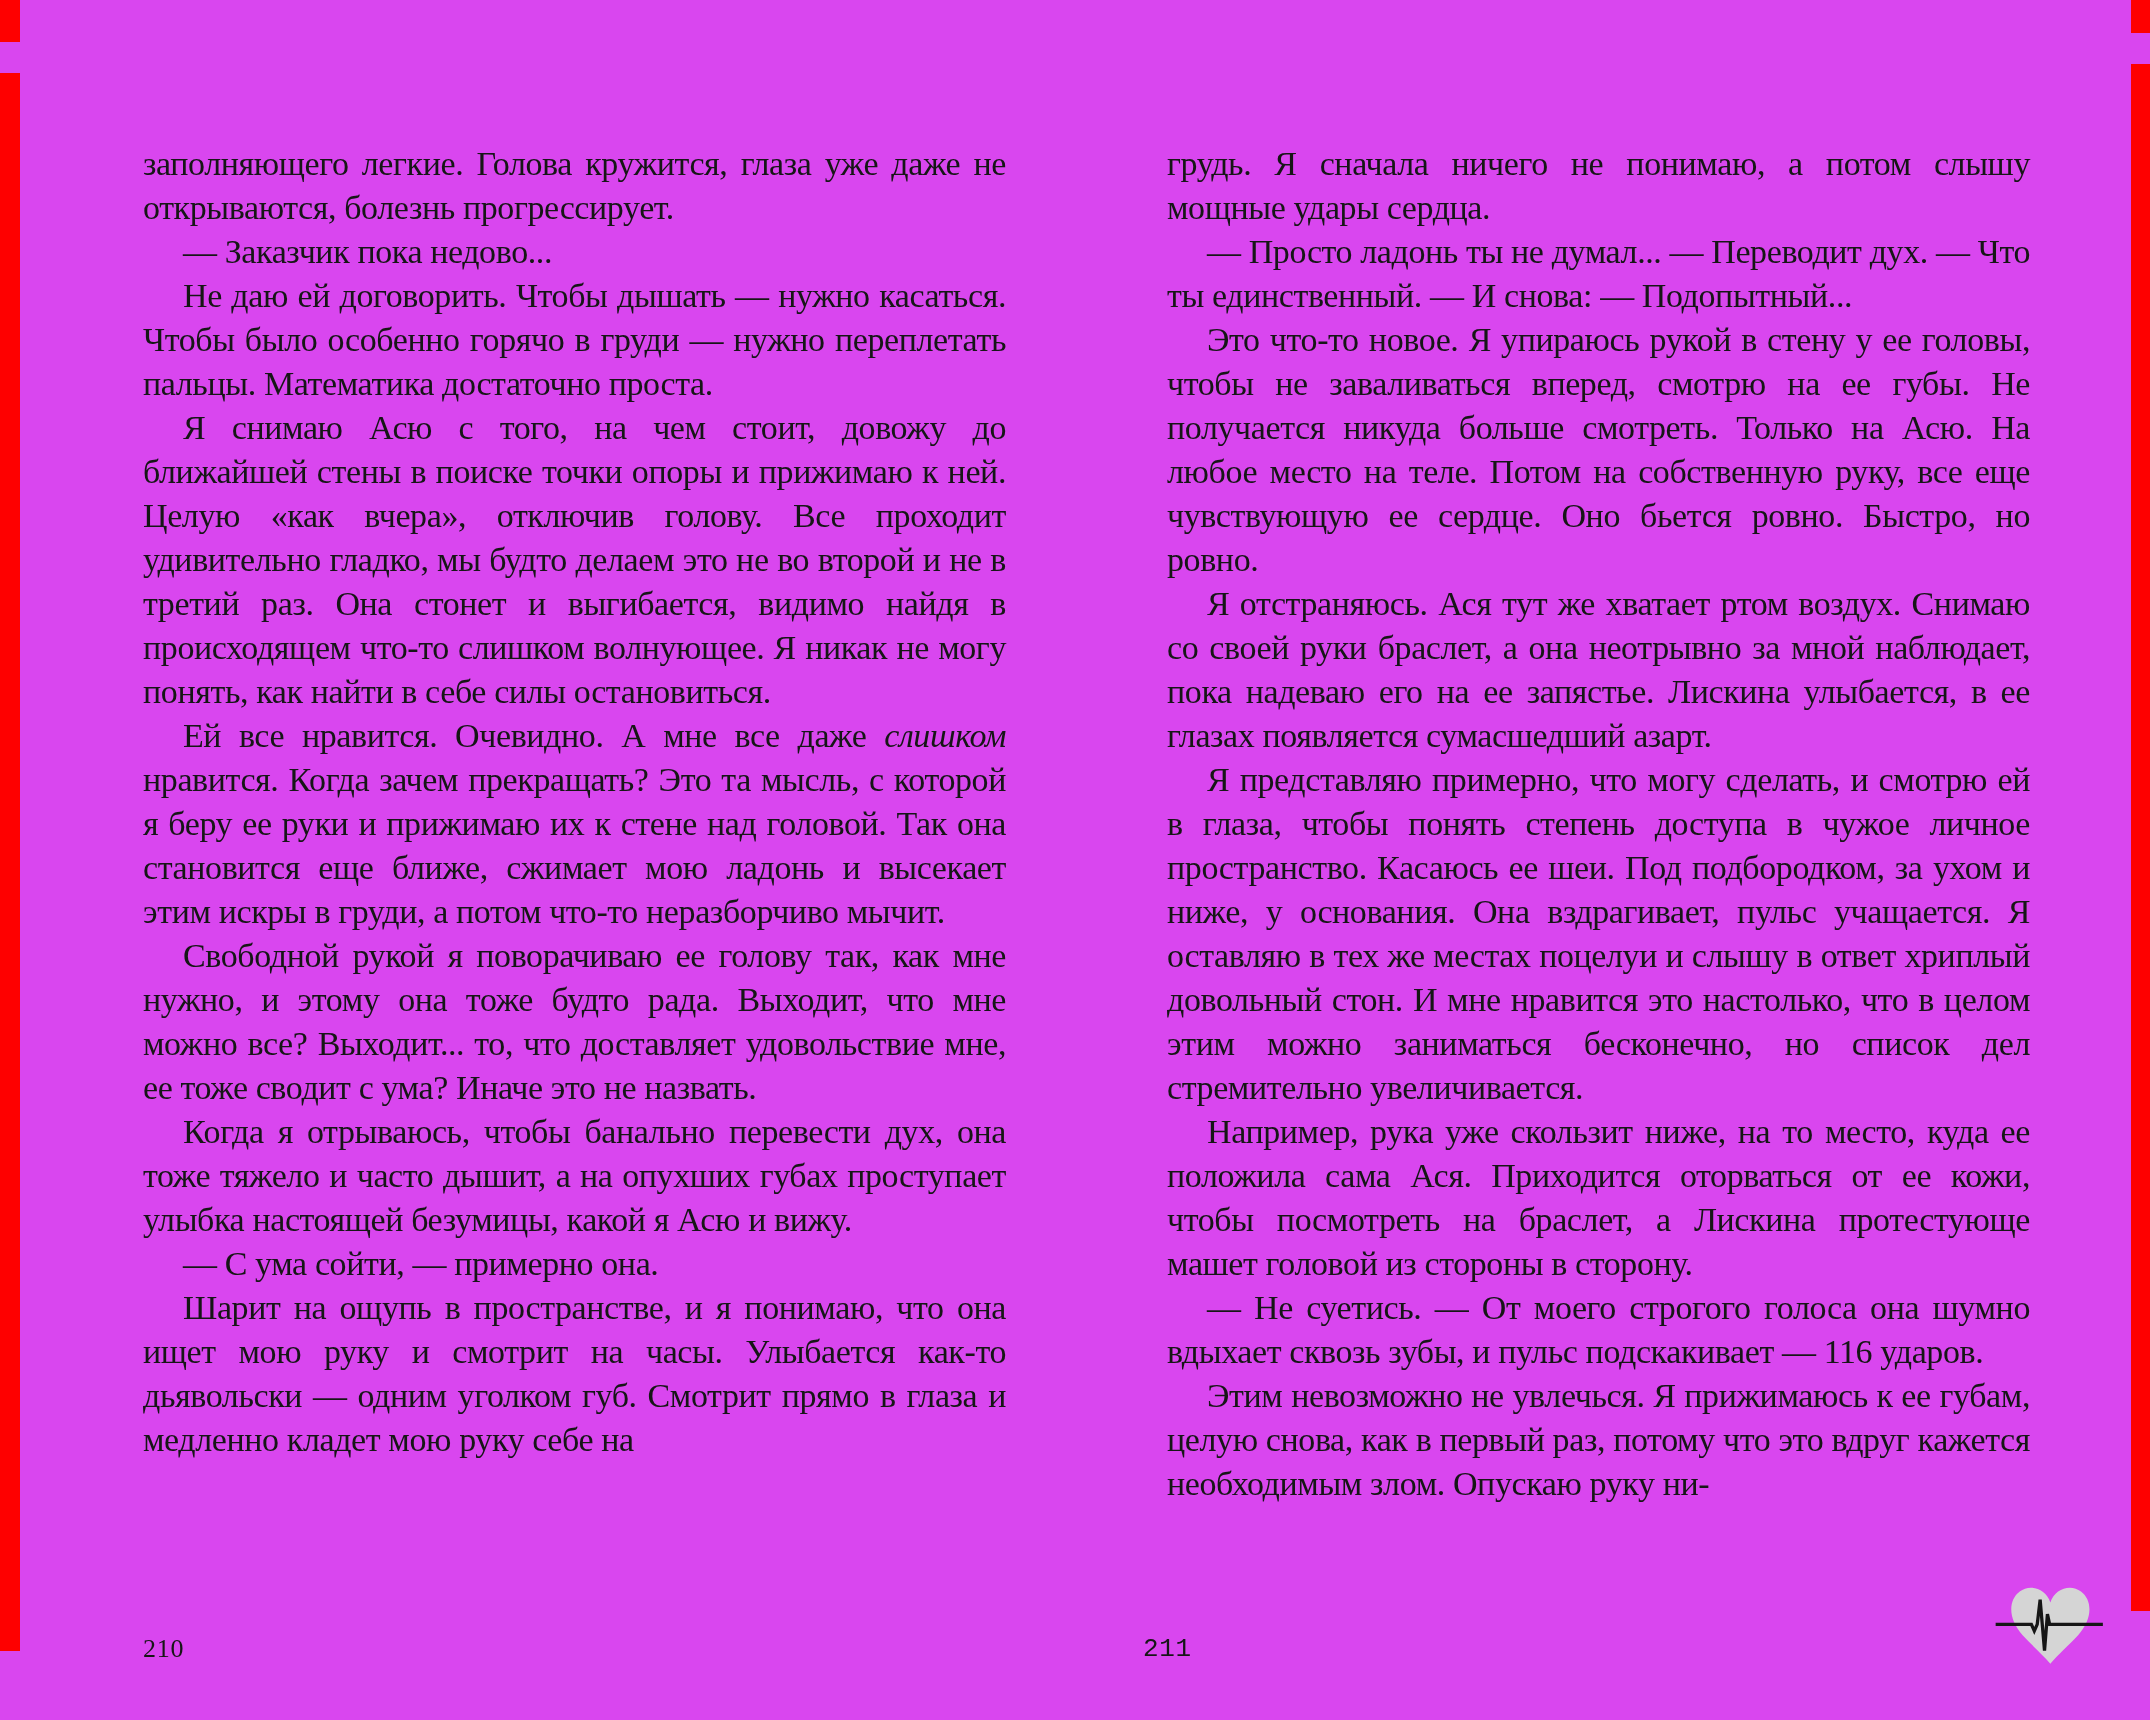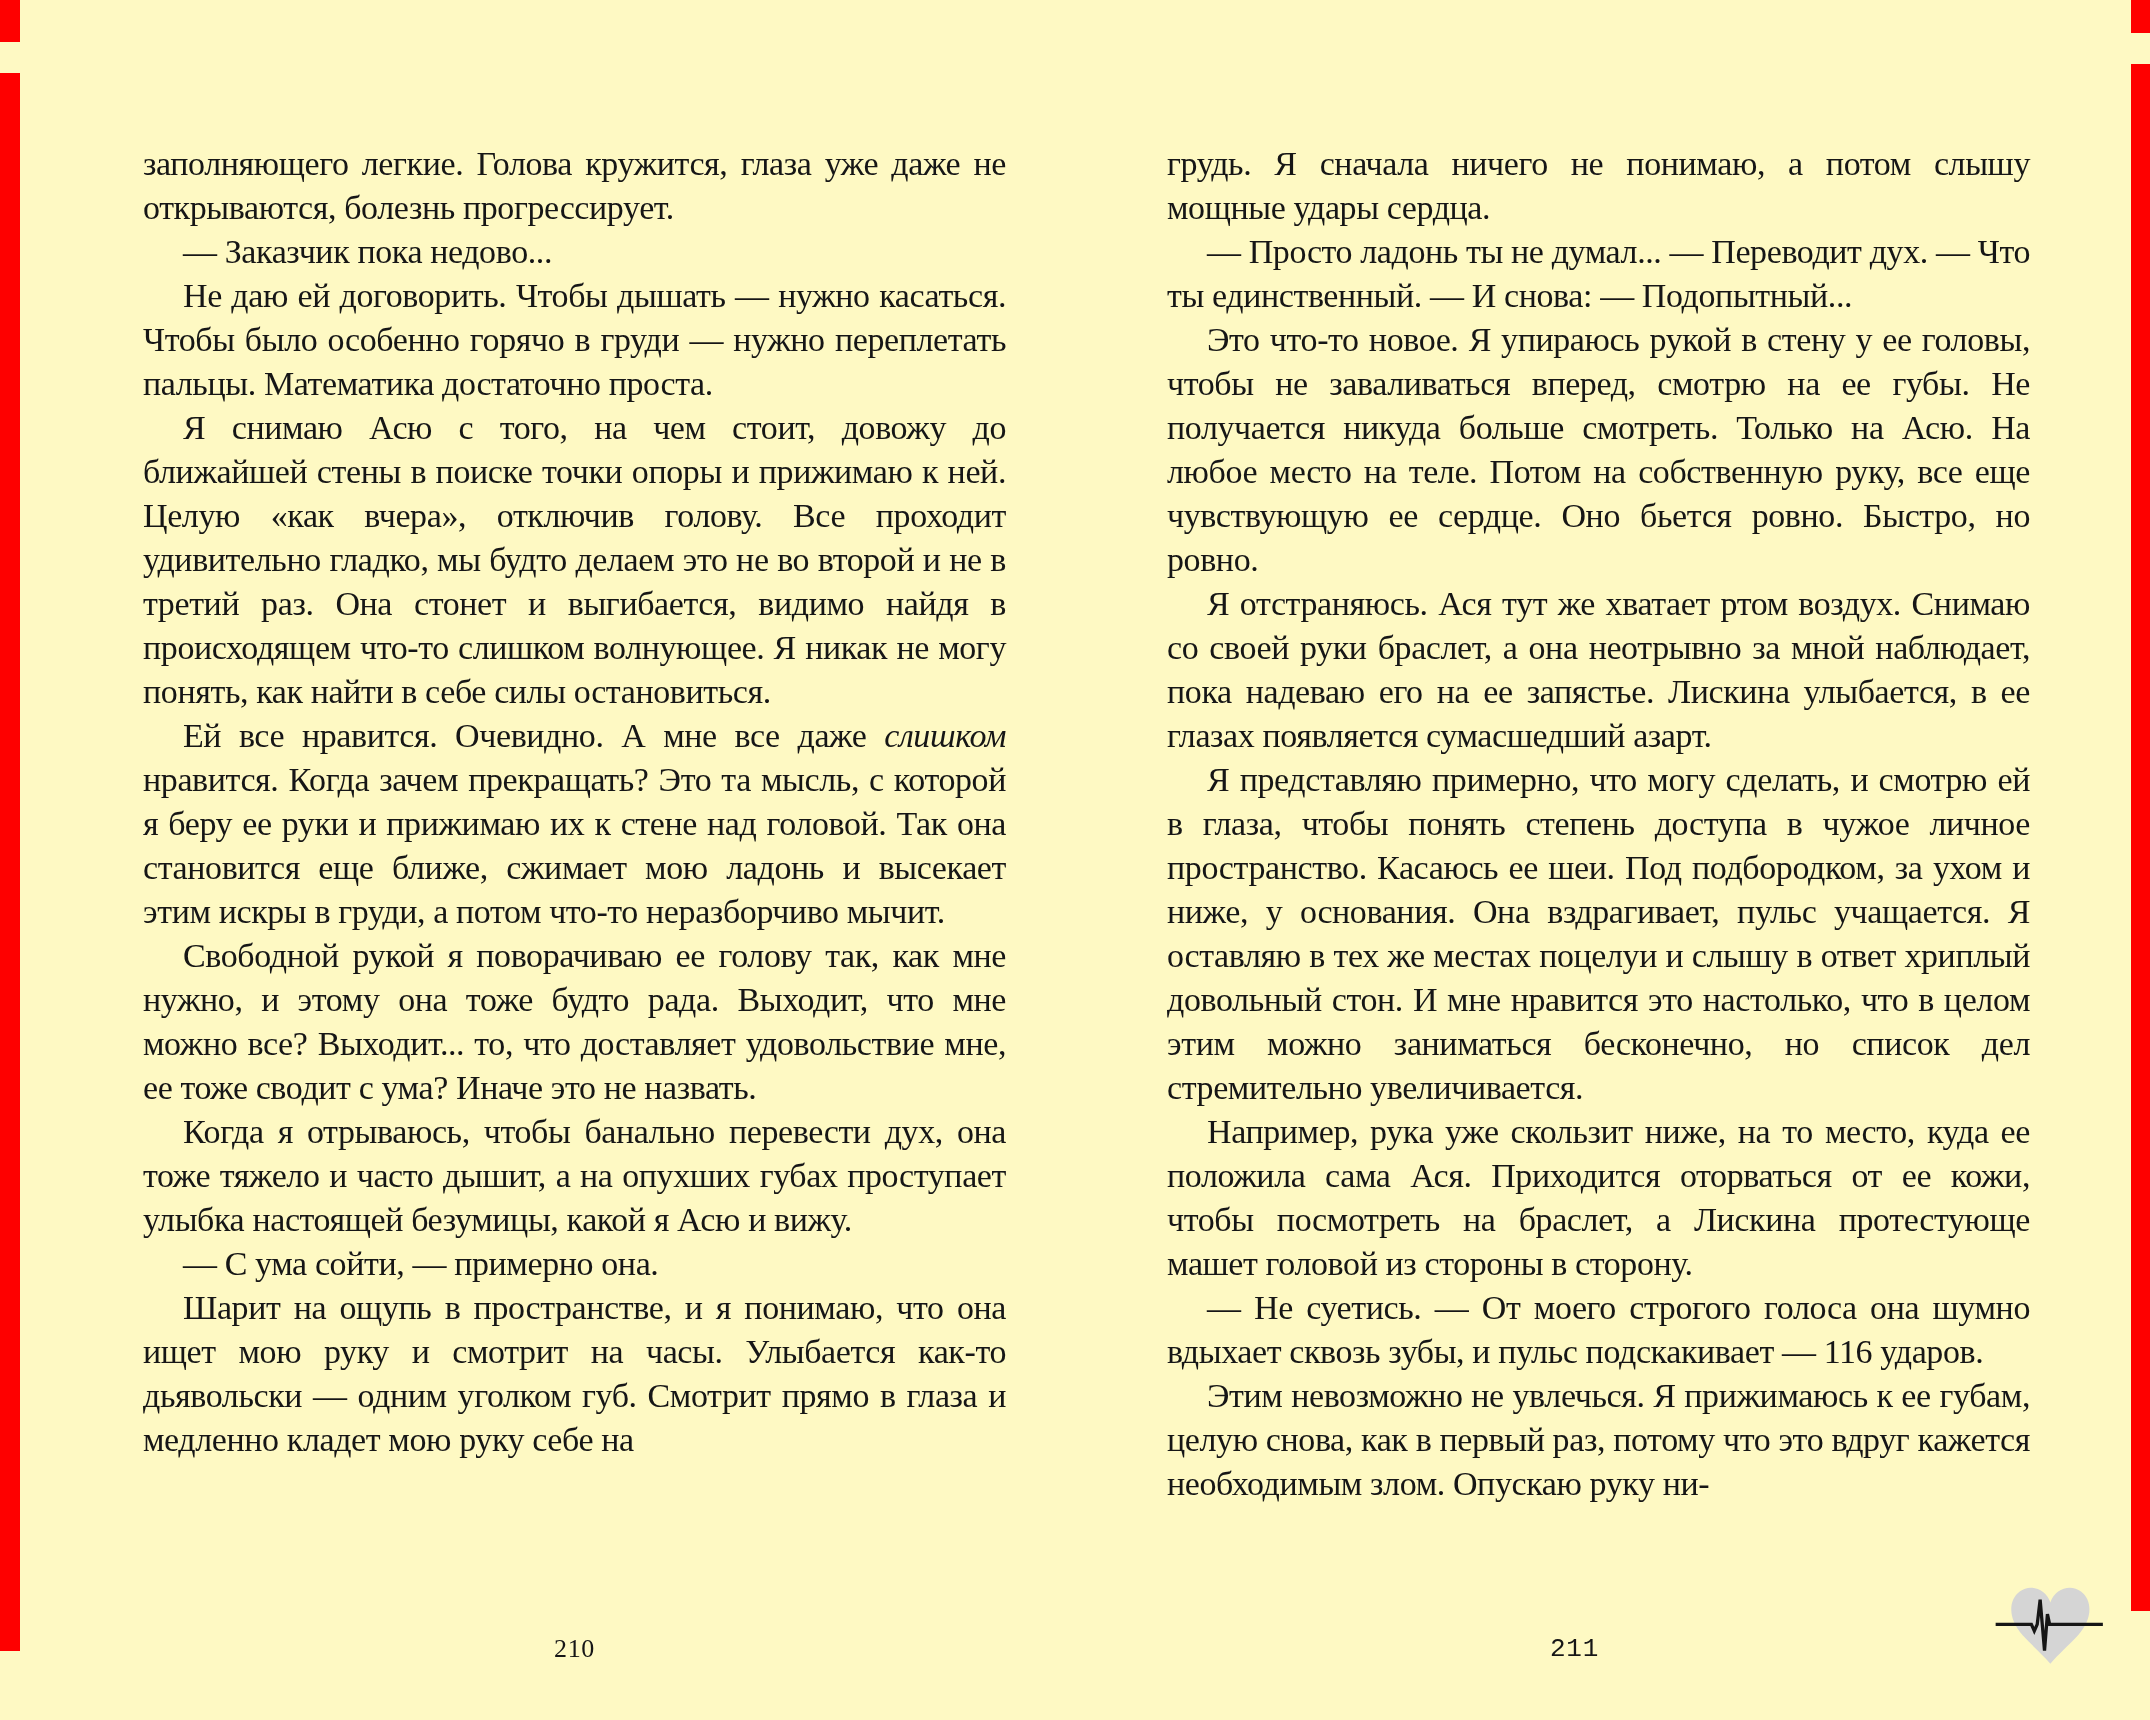--- a/index.html
+++ b/index.html
@@ -4,21 +4,21 @@
 <style>
   html, body {
     margin: 0;
     padding: 0;
     background: #ffffff;
   }
   .spread {
     position: relative;
     width: 2151px;
     height: 1720px;
-    background: #fef9c3;
+    background: #d946ef;
     overflow: hidden;
     font-family: "Liberation Serif", "DejaVu Serif", serif;
     color: #161616;
   }
   
   .bleed {
     position: absolute;
     width: 19.7px;
   }
   .bleed.left-1  { left: 0;      top: 0;    height: 42px;   }
@@ -42,21 +42,20 @@
     margin: 0;
     padding: 0;
   }
   .page-text p.indent { text-indent: 40px; }
   .page-text em { }
 
   .page-number {
     position: absolute;
     top: 1634px;
     width: 863px;
-    text-align: center;
     font-size: 26px;
     letter-spacing: 0.7px;
   }
   .page-number.left-col  { left: 143px;  }
   .page-number.right-col { left: 1143px; font-family: Liberation Mono, monospace; }
 
   .heart-decoration {
     position: absolute;
     left: 1992px;
     top: 1582px;

